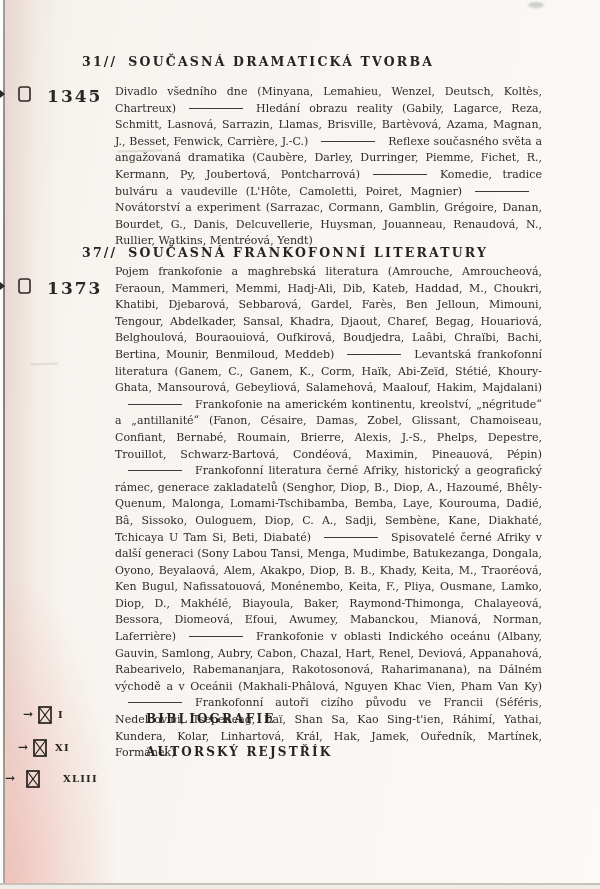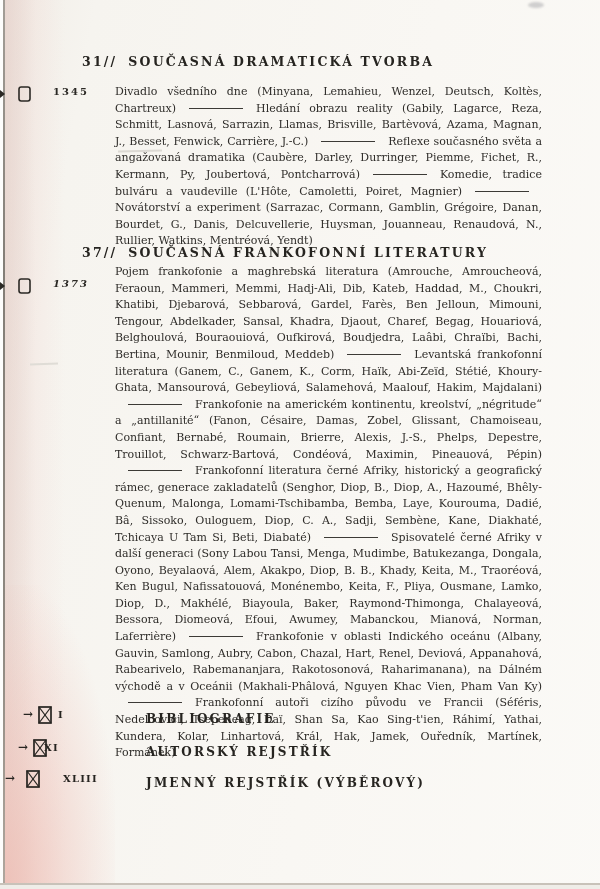--- a/index.html
+++ b/index.html
@@ -33,22 +33,22 @@
 
   
   .heading{position:absolute;left:82px;white-space:nowrap;
     font-weight:700;font-size:12.5px;letter-spacing:2.2px;color:#262420;}
   .heading .sec-num{margin-right:11px;}
   .para{position:absolute;left:115px;width:427px;
     font-size:11px;line-height:16.6px;text-align:justify;color:#2e2c29;}
   .dash{display:inline-block;width:54px;height:0;border-top:1.4px solid #3c3a36;
     vertical-align:3px;margin:0 13px;}
   .marker{position:absolute;white-space:nowrap;}
-  .marker .num{font-weight:600;font-size:10px;letter-spacing:2px;color:#2b2925;
-    vertical-align:top;margin-left:17px;}
+  .marker .num{font-weight:600;font-size:17px;letter-spacing:2px;color:#2b2925;
+    vertical-align:top;margin-left:11px;}
   .doc-icon{display:inline-block;vertical-align:top;margin-top:0px;}
   .edge-arrow{position:absolute;width:0;height:0;
     border-top:4px solid transparent;border-bottom:4px solid transparent;
     border-left:5px solid #2b2925;}
   .foot-row{position:absolute;left:0;width:600px;height:22px;}
   .foot-arrow{position:absolute;font-size:12px;font-weight:600;color:#262420;top:1px;}
   .foot-box{position:absolute;top:0;}
   .foot-num{position:absolute;top:3px;font-size:10px;font-weight:700;letter-spacing:1.2px;color:#262420;}
   .foot-label{position:absolute;left:118px;top:6px;font-weight:700;font-size:12px;
     letter-spacing:2.2px;white-space:nowrap;color:#262420;margin-left:28px;}
@@ -84,21 +84,21 @@
 
   <div class="para" style="top:84px;">
     <span>Divadlo všedního dne (Minyana, Lemahieu, Wenzel, Deutsch, Koltès, Chartreux)</span><span class="dash"></span><span>Hledání obrazu reality (Gabily, Lagarce, Reza, Schmitt, Lasnová, Sarrazin, Llamas, Brisville, Bartèvová, Azama, Magnan, J., Besset, Fenwick, Carrière, J.-C.)</span><span class="dash"></span><span>Reflexe současného světa a angažovaná dramatika (Caubère, Darley, Durringer, Piemme, Fichet, R., Kermann, Py, Joubertová, Pontcharrová)</span><span class="dash"></span><span>Komedie, tradice bulváru a vaudeville (L'Hôte, Camoletti, Poiret, Magnier)</span><span class="dash"></span><span>Novátorství a experiment (Sarrazac, Cormann, Gamblin, Grégoire, Danan, Bourdet, G., Danis, Delcuvellerie, Huysman, Jouanneau, Renaudová, N., Rullier, Watkins, Mentréová, Yendt)</span>
   </div>
 
   <div class="heading" style="top:245px;">
     <span class="sec-num">37//</span><span>SOUČASNÁ FRANKOFONNÍ LITERATURY</span>
   </div>
 
   <div class="edge-arrow" style="left:0;top:282px;"></div>
-  <div class="marker" style="left:18px;top:278px;font-style:italic;">
+  <div class="marker" style="left:18px;top:278px;">
     <svg class="doc-icon" width="13" height="16" viewBox="0 0 13 16">
       <rect x="1" y="1" width="11" height="14" rx="2.2" fill="none" stroke="#2b2925" stroke-width="1.6"></rect>
     </svg>
     <span class="num">1373</span>
   </div>
 
   <div class="para" style="top:264px;">
     <span>Pojem frankofonie a maghrebská literatura (Amrouche, Amroucheová, Feraoun, Mammeri, Memmi, Hadj-Ali, Dib, Kateb, Haddad, M., Choukri, Khatibi, Djebarová, Sebbarová, Gardel, Farès, Ben Jelloun, Mimouni, Tengour, Abdelkader, Sansal, Khadra, Djaout, Charef, Begag, Houariová, Belghoulová, Bouraouiová, Oufkirová, Boudjedra, Laâbi, Chraïbi, Bachi, Bertina, Mounir, Benmiloud, Meddeb)</span><span class="dash"></span><span>Levantská frankofonní literatura (Ganem, C., Ganem, K., Corm, Haïk, Abi-Zeïd, Stétié, Khoury-Ghata, Mansourová, Gebeyliová, Salamehová, Maalouf, Hakim, Majdalani)</span><span class="dash"></span><span>Frankofonie na americkém kontinentu, kreolství, „négritude“ a „antillanité“ (Fanon, Césaire, Damas, Zobel, Glissant, Chamoiseau, Confiant, Bernabé, Roumain, Brierre, Alexis, J.-S., Phelps, Depestre, Trouillot, Schwarz-Bartová, Condéová, Maximin, Pineauová, Pépin)</span><span class="dash"></span><span>Frankofonní literatura černé Afriky, historický a geografický rámec, generace zakladatelů (Senghor, Diop, B., Diop, A., Hazoumé, Bhêly-Quenum, Malonga, Lomami-Tschibamba, Bemba, Laye, Kourouma, Dadié, Bâ, Sissoko, Ouloguem, Diop, C. A., Sadji, Sembène, Kane, Diakhaté, Tchicaya U Tam Si, Beti, Diabaté)</span><span class="dash"></span><span>Spisovatelé černé Afriky v další generaci (Sony Labou Tansi, Menga, Mudimbe, Batukezanga, Dongala, Oyono, Beyalaová, Alem, Akakpo, Diop, B. B., Khady, Keita, M., Traoréová, Ken Bugul, Nafissatouová, Monénembo, Keita, F., Pliya, Ousmane, Lamko, Diop, D., Makhélé, Biayoula, Baker, Raymond-Thimonga, Chalayeová, Bessora, Diomeová, Efoui, Awumey, Mabanckou, Mianová, Norman, Laferrière)</span><span class="dash"></span><span>Frankofonie v oblasti Indického oceánu (Albany, Gauvin, Samlong, Aubry, Cabon, Chazal, Hart, Renel, Deviová, Appanahová, Rabearivelo, Rabemananjara, Rakotosonová, Raharimanana), na Dálném východě a v Oceánii (Makhali-Phâlová, Nguyen Khac Vien, Pham Van Ky)</span><span class="dash"></span><span>Frankofonní autoři cizího původu ve Francii (Séféris, Nedelcovici, Tsepeneag, Daï, Shan Sa, Kao Sing-t'ien, Ráhimí, Yathai, Kundera, Kolar, Linhartová, Král, Hak, Jamek, Ouředník, Martínek, Formánek)</span>
   </div>
 
@@ -113,28 +113,27 @@
     <span class="foot-label">BIBLIOGRAFIE</span>
   </div>
 
   <div class="foot-row" style="top:739px;">
     <span class="foot-arrow" style="left:18px;">→</span>
     <svg class="foot-box" style="left:33px;" width="14" height="18" viewBox="0 0 14 18">
       <rect x="1" y="1" width="12" height="16" fill="none" stroke="#262420" stroke-width="1.7"></rect>
       <line x1="1" y1="1" x2="13" y2="17" stroke="#262420" stroke-width="1.2"></line>
       <line x1="13" y1="1" x2="1" y2="17" stroke="#262420" stroke-width="1.2"></line>
     </svg>
-    <span class="foot-num" style="left:44px;">XI</span>
+    <span class="foot-num" style="left:55px;">XI</span>
     <span class="foot-label">AUTORSKÝ REJSTŘÍK</span>
   </div>
 
   <div class="foot-row" style="top:770px;">
     <span class="foot-arrow" style="left:5px;">→</span>
     <svg class="foot-box" style="left:26px;" width="14" height="18" viewBox="0 0 14 18">
       <rect x="1" y="1" width="12" height="16" fill="none" stroke="#262420" stroke-width="1.7"></rect>
       <line x1="1" y1="1" x2="13" y2="17" stroke="#262420" stroke-width="1.2"></line>
       <line x1="13" y1="1" x2="1" y2="17" stroke="#262420" stroke-width="1.2"></line>
     </svg>
     <span class="foot-num" style="left:63px;">XLIII</span>
-    <span class="foot-label">JMENNÝ REJSTŘÍK (VÝBĚROVÝ)</span>
   </div>
 
 </div>
 
 </body></html>

